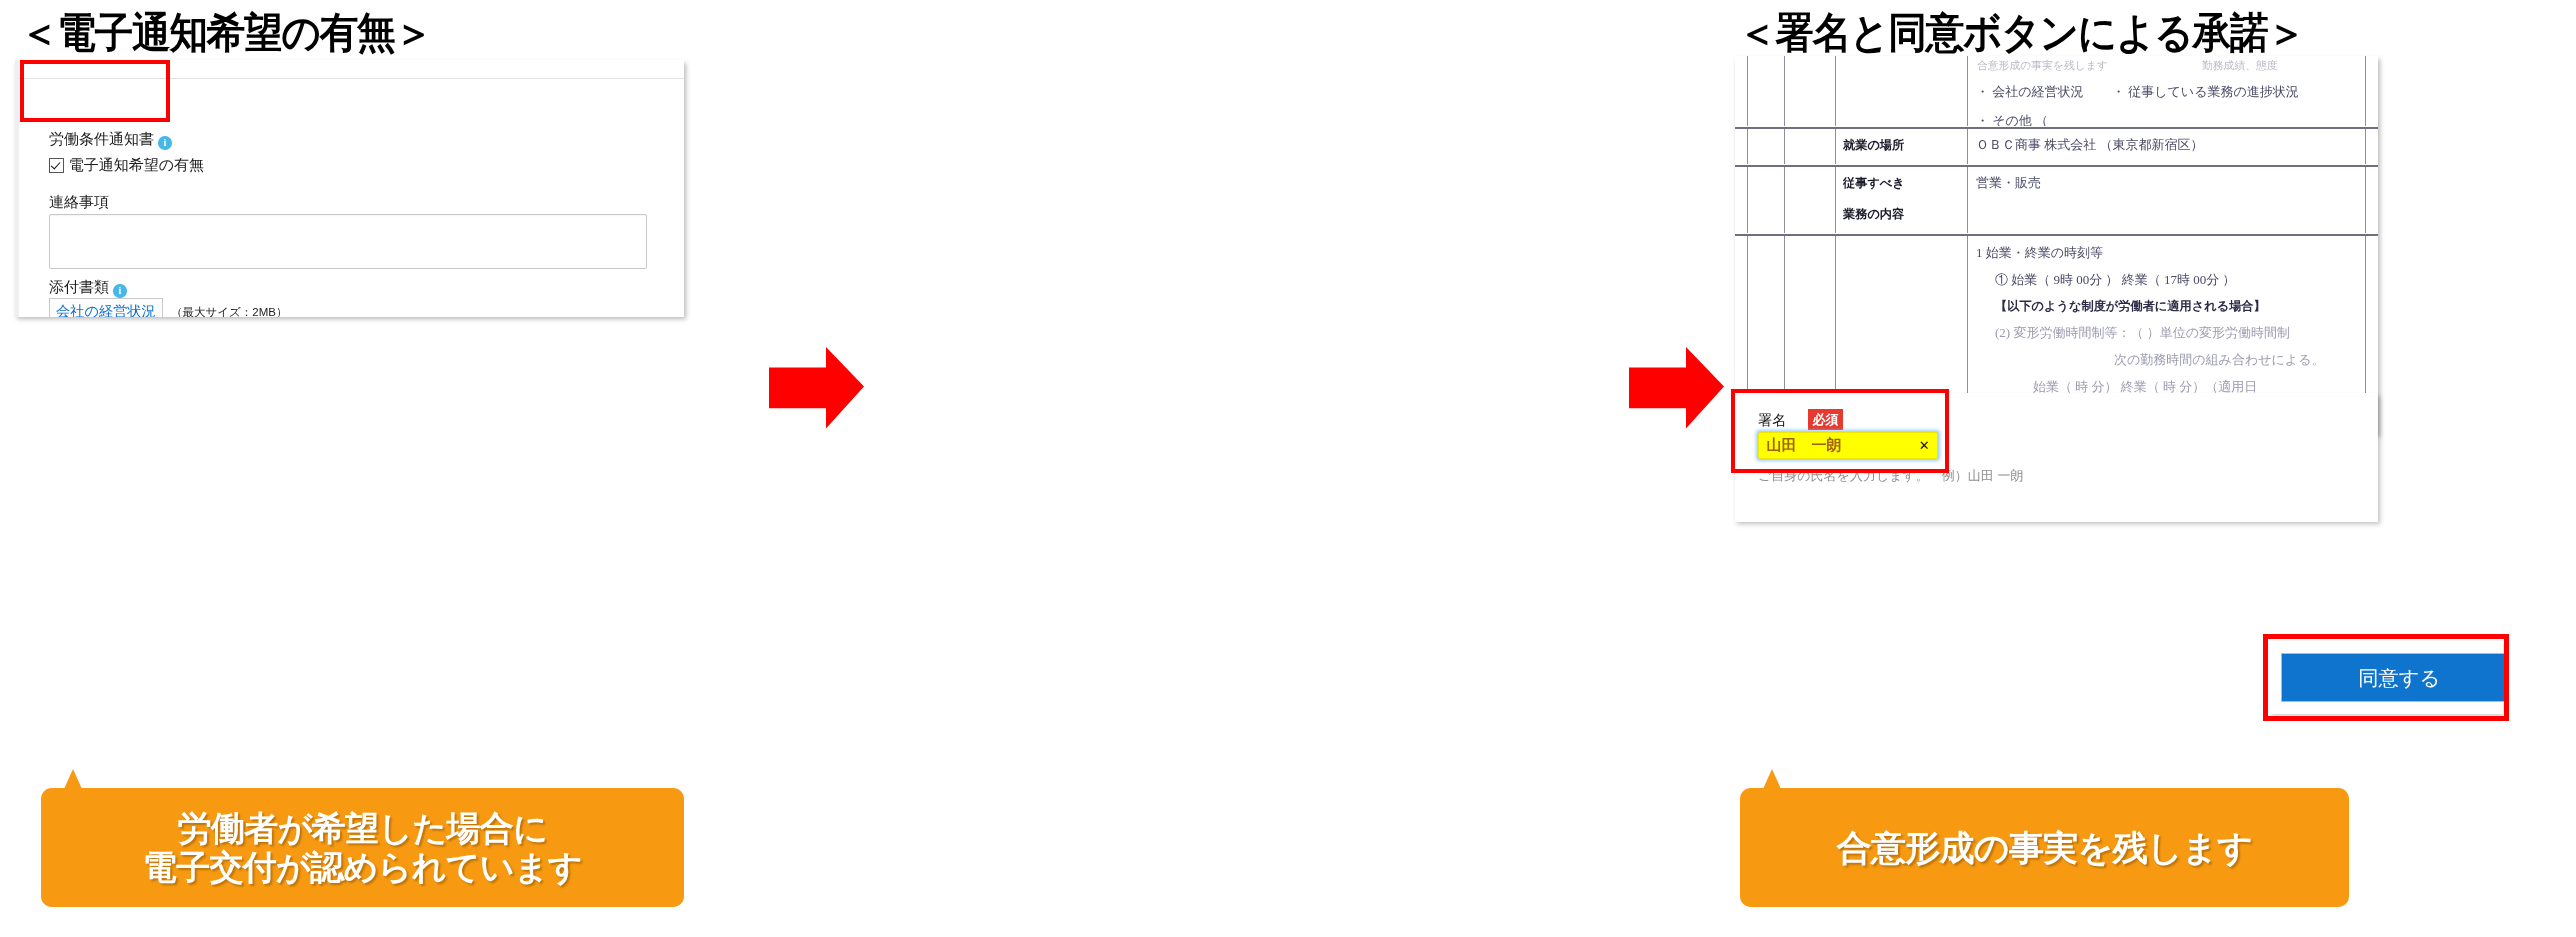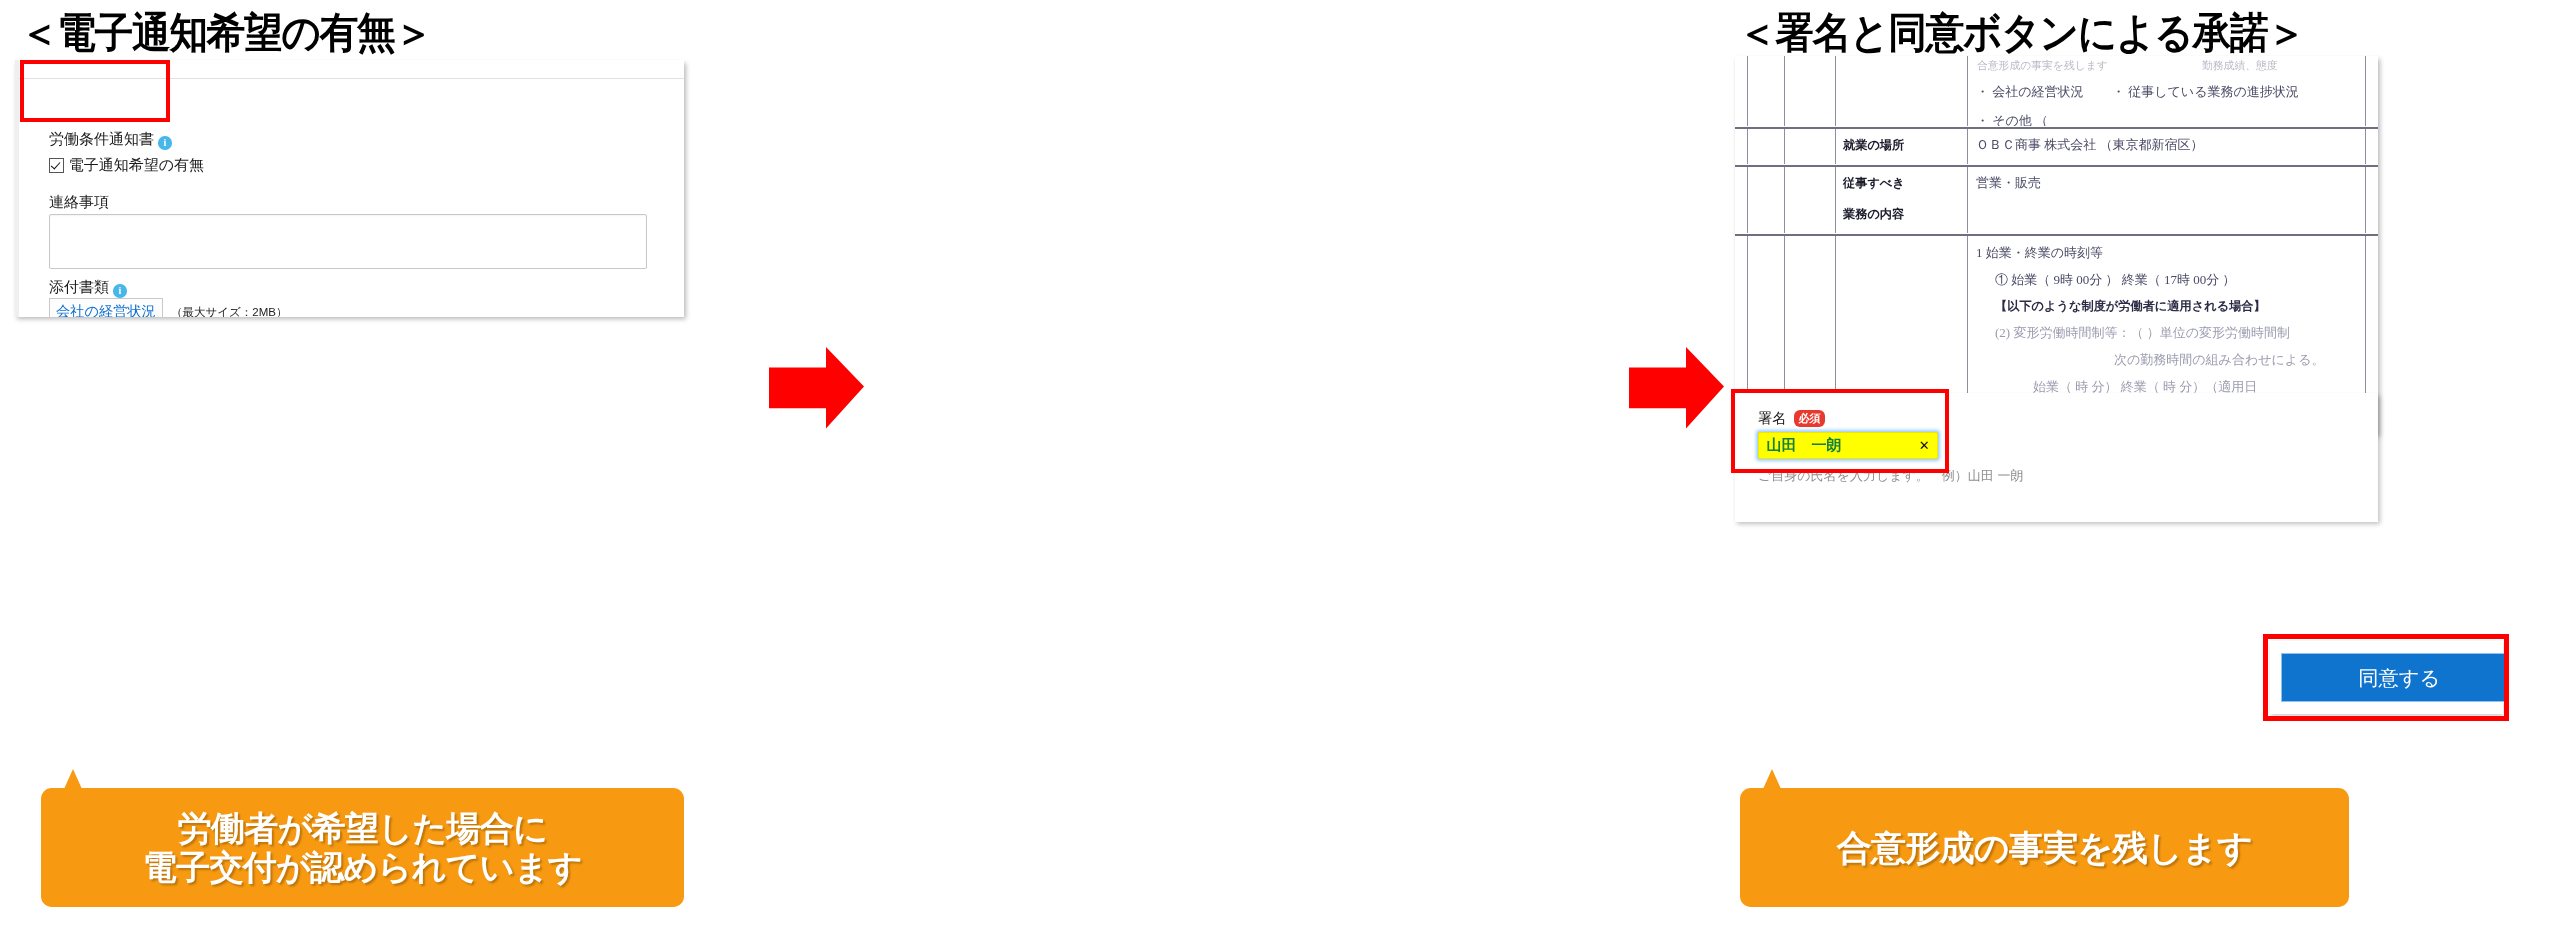--- a/index.html
+++ b/index.html
@@ -126,30 +126,30 @@
   .doc-txt{position:absolute;font-size:13px;color:#4a4a66;white-space:nowrap;}
   .doc-txt.bold{font-weight:700;color:#2b2b45;}
   #sigcard{
     position:absolute;left:875px;top:393px;width:643px;height:129px;
     background:#ffffff;
     box-shadow:2px 2.7px 4.7px rgba(0,0,0,.25);
   }
   #lbl-sig{position:absolute;left:23px;top:16.3px;font-size:14.2px;color:#111;white-space:nowrap;}
   #badge-req{
     display:inline-block;background:#e8392f;color:#ffffff;
-    font-size:11px;font-weight:700;padding:1.4px 4.1px;margin-left:8px;vertical-align:1.4px;border-radius:6px;
+    font-size:13px;font-weight:700;padding:1.4px 4.1px;margin-left:22px;vertical-align:1.4px;
   }
   #sig-input{
     position:absolute;left:23px;top:39px;width:180px;height:27px;
     background:#ffff00;border:1.4px solid #f0e400;border-radius:2px;
     box-shadow:0 0 3.4px 1.4px rgba(120,190,255,.75);
     display:flex;align-items:center;justify-content:space-between;
     padding:0 7.4px;box-sizing:border-box;
   }
-  #sig-val{font-size:15px;color:#15803d;font-weight:700;white-space:nowrap;}
+  #sig-val{font-size:15px;color:#a16207;font-weight:700;white-space:nowrap;}
   #sig-clear{font-size:13px;color:#111;font-weight:700;}
   #sig-help{position:absolute;left:23px;top:74px;font-size:13px;color:#8e8e8e;white-space:nowrap;}
   #redbox-2a{
     position:absolute;left:871px;top:389px;width:218px;height:84px;
     border:4.7px solid #fe0000;box-sizing:border-box;z-index:6;
   }
   #agree-wrap{
     position:absolute;left:1410px;top:641px;width:233px;height:73px;
     background:#ffffff;box-shadow:1.4px 2px 4.1px rgba(0,0,0,.2);
   }

